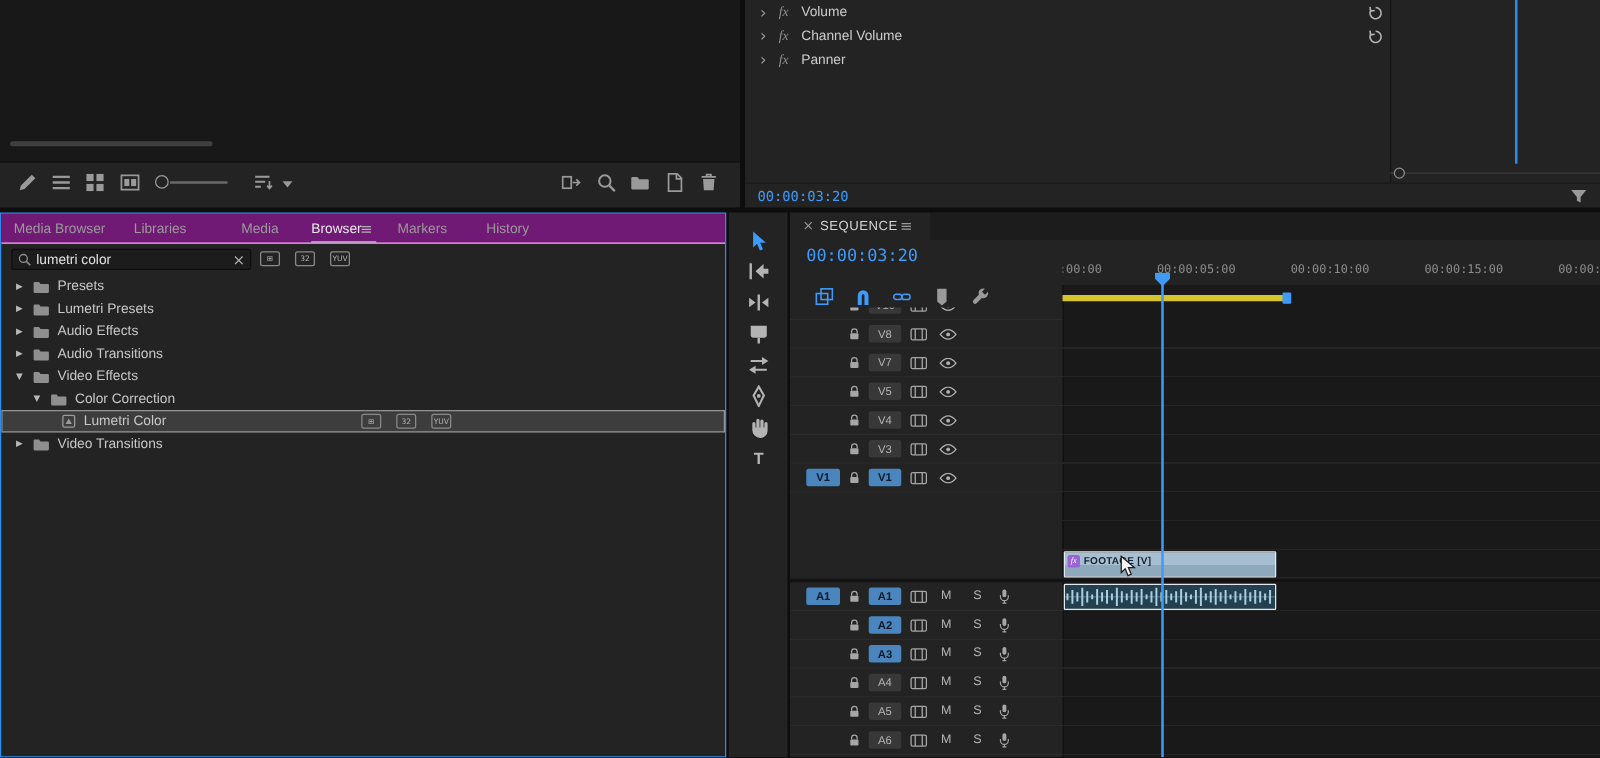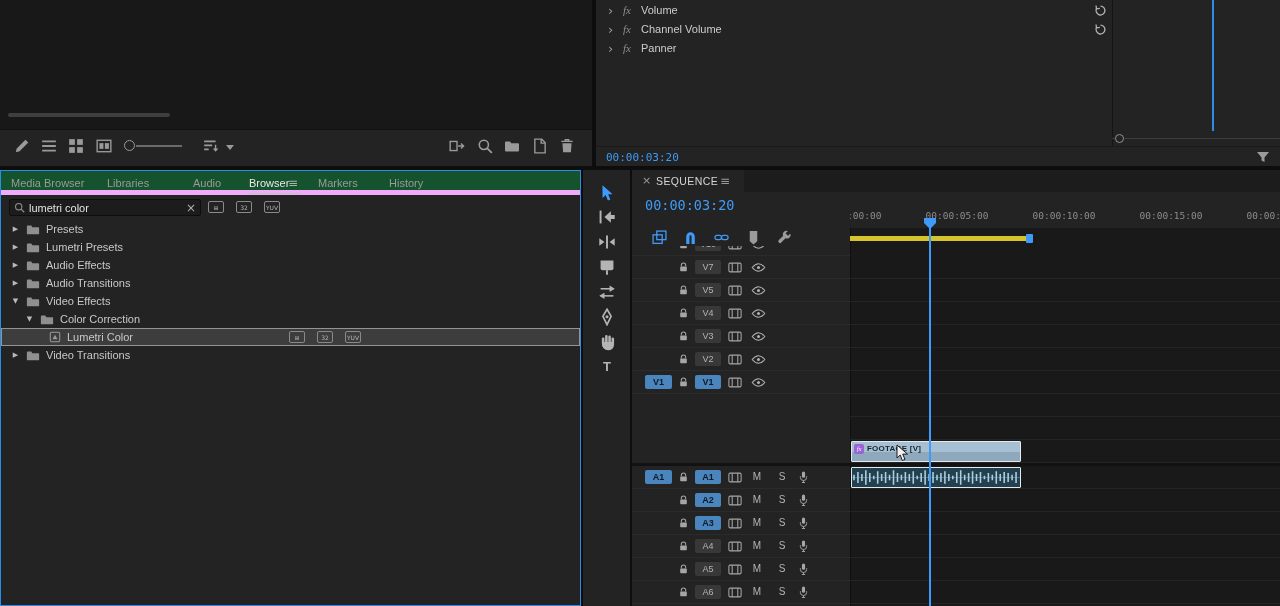--- a/index.html
+++ b/index.html
@@ -30,21 +30,21 @@
   #ec-vdivider{position:absolute;left:516px;top:0;width:1px;height:146px;background:#141414}
   #ec-playhead{position:absolute;left:616px;top:0;width:2px;height:131px;background:#2d8ceb}
   #ec-zoom-line{position:absolute;left:516px;top:138px;right:0;height:1px;background:#3d3d3d}
   #ec-zoom-knob{position:absolute;left:519px;top:134px;width:9px;height:9px;border-radius:50%;border:1.5px solid #8f8f8f;background:#232323}
   #ec-bottom{position:absolute;left:0;bottom:0;right:0;height:20px;border-top:1px solid #1a1a1a}
   #ec-timecode{position:absolute;left:10px;top:4px;color:#3f9bfa;font-family:"DejaVu Sans Mono",monospace;font-size:11px}
   #ec-funnel{position:absolute;right:10px;top:4px;width:14px;height:12px;color:#9a9a9a}
 
   
   #effects-panel{left:0;top:170px;width:581px;height:436px;background:#232323;border:1px solid #2d8ceb}
-  #fx-tabs{position:absolute;left:0;top:0;right:0;height:24px;background:#14532d;border-bottom:5px solid #f0abfc}
+  #fx-tabs{position:absolute;left:0;top:0;right:0;height:24px;background:#701a75;border-bottom:1px solid #f0abfc}
   .tab{position:absolute;top:6px;font-size:11px;color:#9a9a9a;white-space:nowrap}
   .tab.active{color:#e8e8e8}
   .tab.active::after{content:"";position:absolute;left:0;width:52px;bottom:-5px;height:1px;background:#c4c4c4}
   #fx-menu{position:absolute;left:287px;top:5px;color:#b0b0b0;font-size:12px;font-family:"DejaVu Sans",sans-serif}
   #fx-search{position:absolute;left:8px;top:28px;width:192px;height:17px;background:#1c1c1c;border:1px solid #0e0e0e;border-radius:2px;display:flex;align-items:center;padding:0 4px;gap:4px}
   #fx-search .icon{width:11px;height:11px;color:#8f8f8f;flex:0 0 auto}
   #fx-search input{flex:1;min-width:0;background:transparent;border:none;outline:none;color:#e2e2e2;font-size:11px;font-family:"Liberation Sans",sans-serif}
   #fx-search .clear{color:#b0b0b0;font-size:12px;flex:0 0 auto;font-family:"DejaVu Sans",sans-serif}
   .chipset{position:absolute;top:30px;display:flex;gap:12px}
   .chip{width:16px;height:12px;border:1px solid #8a8a8a;border-radius:2px;color:#b4b4b4;font-size:6px;display:flex;align-items:center;justify-content:center;letter-spacing:0;font-family:"DejaVu Sans",sans-serif}
@@ -325,21 +325,21 @@
             <use href="#i-funnel"></use>
           </svg>
         </span>
   </div>
 </section>
 
 <section class="panel" id="effects-panel">
   <div id="fx-tabs">
     <span class="tab" style="left:10px">Media Browser</span>
     <span class="tab" style="left:106px">Libraries</span>
-    <span class="tab" style="left:192px">Audio</span>
+    <span class="tab" style="left:192px">Media</span>
     <span class="tab active" style="left:248px">Browser</span>
     <span id="fx-menu">≡</span>
     <span class="tab" style="left:317px">Markers</span>
     <span class="tab" style="left:388px">History</span>
   </div>
 
   <div id="fx-search">
     <span class="icon">
           <svg>
             <use href="#i-search"></use>
@@ -547,20 +547,40 @@
             </span>
     </div>
         </div>
     <div class="trow">
           <div class="rin">
       <span class="lock icon">
               <svg>
                 <use href="#i-lock"></use>
               </svg>
             </span>
+      <span class="tname">V8</span>
+      <span class="sync icon">
+              <svg>
+                <use href="#i-sync"></use>
+              </svg>
+            </span>
+      <span class="eye icon">
+              <svg>
+                <use href="#i-eye"></use>
+              </svg>
+            </span>
+    </div>
+        </div>
+    <div class="trow">
+          <div class="rin">
+      <span class="lock icon">
+              <svg>
+                <use href="#i-lock"></use>
+              </svg>
+            </span>
       <span class="tname">V7</span>
       <span class="sync icon">
               <svg>
                 <use href="#i-sync"></use>
               </svg>
             </span>
       <span class="eye icon">
               <svg>
                 <use href="#i-eye"></use>
               </svg>
@@ -608,40 +628,20 @@
     </div>
         </div>
     <div class="trow">
           <div class="rin">
       <span class="lock icon">
               <svg>
                 <use href="#i-lock"></use>
               </svg>
             </span>
       <span class="tname">V3</span>
-      <span class="sync icon">
-              <svg>
-                <use href="#i-sync"></use>
-              </svg>
-            </span>
-      <span class="eye icon">
-              <svg>
-                <use href="#i-eye"></use>
-              </svg>
-            </span>
-    </div>
-        </div>
-    <div class="trow">
-          <div class="rin">
-      <span class="lock icon">
-              <svg>
-                <use href="#i-lock"></use>
-              </svg>
-            </span>
-      <span class="tname">V2</span>
       <span class="sync icon">
               <svg>
                 <use href="#i-sync"></use>
               </svg>
             </span>
       <span class="eye icon">
               <svg>
                 <use href="#i-eye"></use>
               </svg>
             </span>

